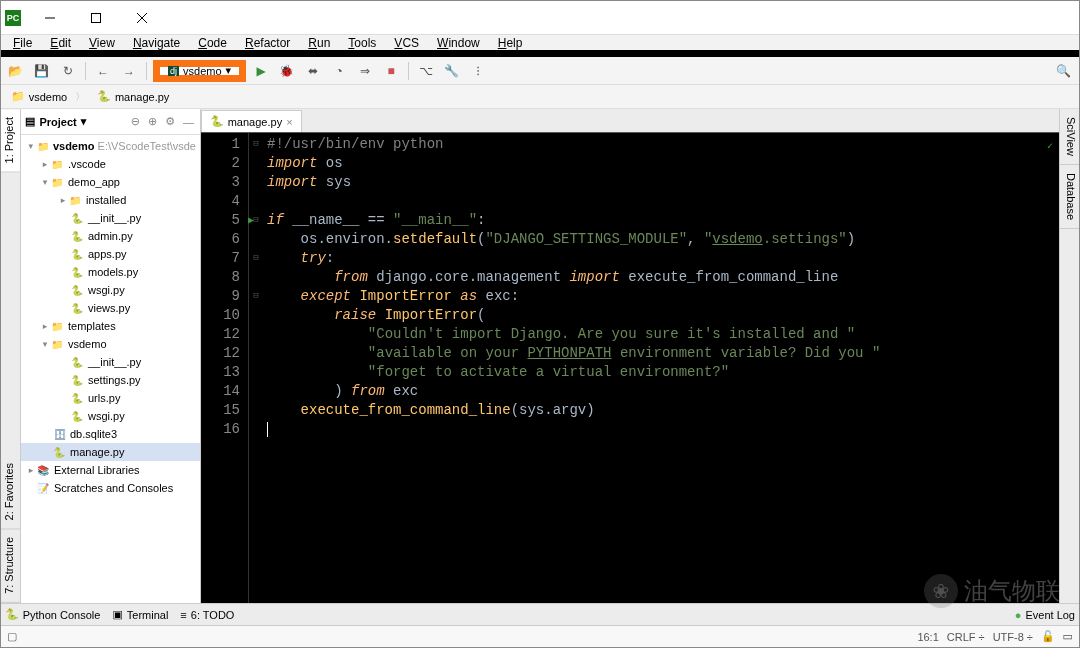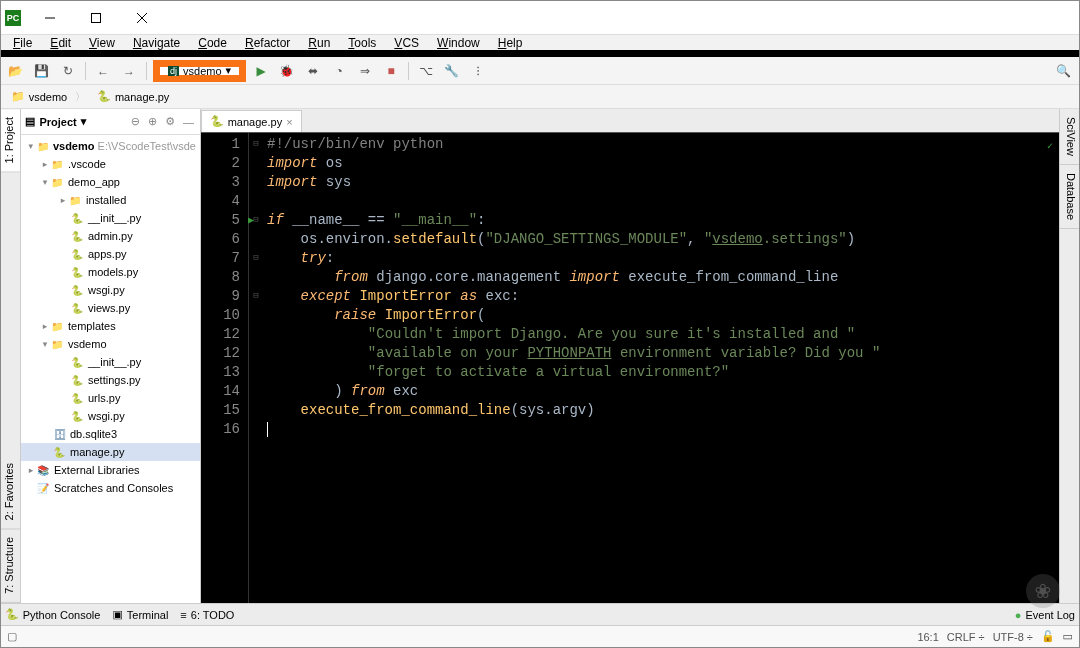--- a/index.html
+++ b/index.html
@@ -341,13 +341,14 @@
   <div class="sp"></div>
   <span>16:1</span>
   <span><span>CRLF</span> ÷</span>
   <span><span>UTF-8</span> ÷</span>
   <span>🔓</span>
   <span>▭</span>
 </div>
 
 <div class="watermark">
   <span class="wm-icon">❀</span>
+  <span>油气物联</span>
 </div>
 
 </body></html>

